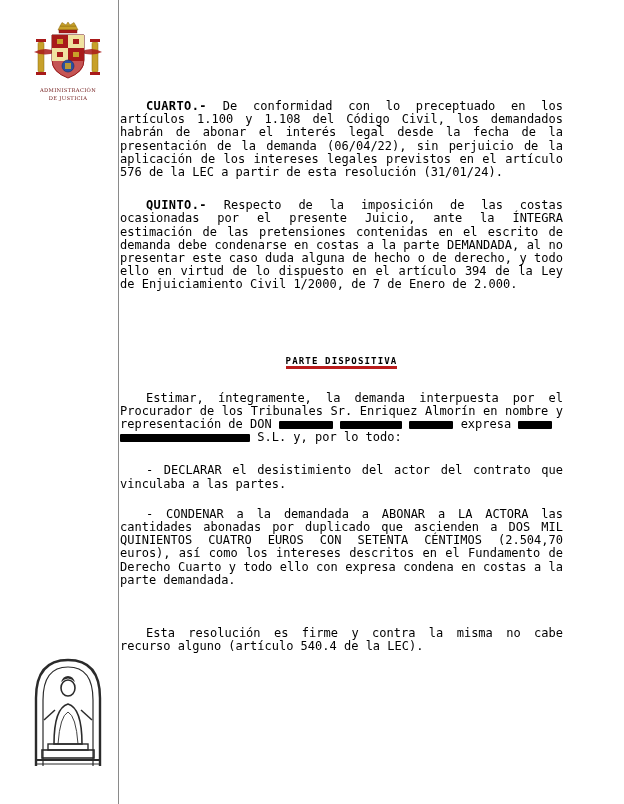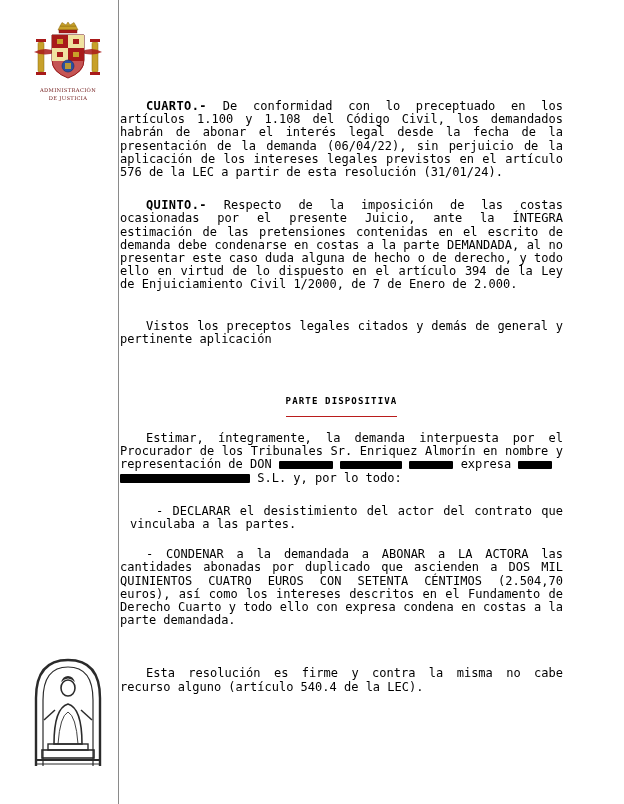--- a/index.html
+++ b/index.html
@@ -87,35 +87,35 @@
     margin: 0 0 14px 0;
     font-family: "DejaVu Sans Mono", monospace;
     font-size: 12px;
     line-height: 13.2px;
     text-align: justify;
     text-justify: inter-word;
     color: #000;
     white-space: pre-wrap;
   }
   p.para.indent { text-indent: 26px; }
-  p.tight { margin-bottom: 11px; margin-left: 10px; }
+  p.tight { margin-bottom: 11px; }
 
   .lbl { font-weight: bold; letter-spacing: 0.4px; }
 
   .heading-center {
     margin: 22px 0 26px 0;
     text-align: center;
     font-family: "DejaVu Sans Mono", monospace;
     font-size: 9.1px;
     font-weight: bold;
     letter-spacing: 1.1px;
   }
   .heading-center span {
-    border-bottom: 1px solid #b91c1c;
-    padding-bottom: 10px;
+    border-bottom: 3px solid #b91c1c;
+    padding-bottom: 0;
   }
 
   .gap-sm { height: 6px; }
   .gap-md { height: 14px; }
   .gap-lg { height: 26px; }
 
   
   .redact {
     display: inline-block;
     background: #000;
@@ -204,21 +204,20 @@
     <div class="doc">
 
       <p class="para indent"><span class="lbl">CUARTO.-</span><span> De conformidad con lo preceptuado en los artículos 1.100 y 1.108 del Código Civil, los demandados habrán de abonar el interés legal desde la fecha de la presentación de la demanda (06/04/22), sin perjuicio de la aplicación de los intereses legales previstos en el artículo 576 de la LEC a partir de esta resolución (31/01/24).</span></p>
 
       <div class="gap-sm"></div>
 
       <p class="para indent"><span class="lbl">QUINTO.-</span><span> Respecto de la imposición de las costas ocasionadas por el presente Juicio, ante la ÍNTEGRA estimación de las pretensiones contenidas en el escrito de demanda debe condenarse en costas a la parte DEMANDADA, al no presentar este caso duda alguna de hecho o de derecho, y todo ello en virtud de lo dispuesto en el artículo 394 de la Ley de Enjuiciamiento Civil 1/2000, de 7 de Enero de 2.000.</span></p>
 
       <div class="gap-md"></div>
 
-      <p class="para indent"><span>Vistos los preceptos legales citados y demás de general y pertinente aplicación</span></p>
 
       <div class="gap-md"></div>
 
       <div class="heading-center"><span>PARTE DISPOSITIVA</span></div>
 
       <p class="para indent"><span>Estimar, íntegramente, la demanda interpuesta por el Procurador de los Tribunales Sr. Enriquez Almorín en nombre y representación de DON </span><span class="redact r1"></span> <span class="redact r2"></span> <span class="redact r3"></span><span> expresa </span><span class="redact r4"></span><br><span class="redact r5"></span><span> S.L. y, por lo todo:</span></p>
 
       <div class="gap-sm"></div>
 
       <p class="para indent tight">- DECLARAR el desistimiento del actor del contrato que vinculaba a las partes.</p>

